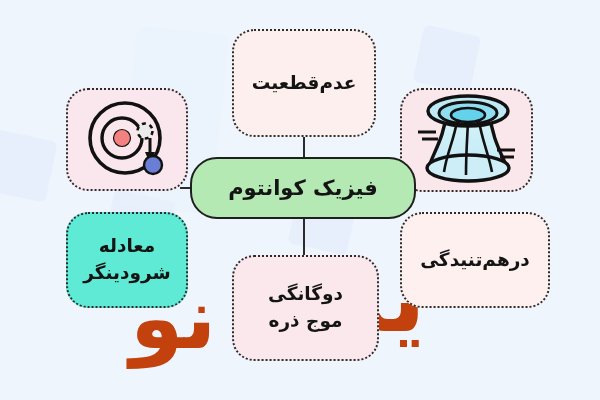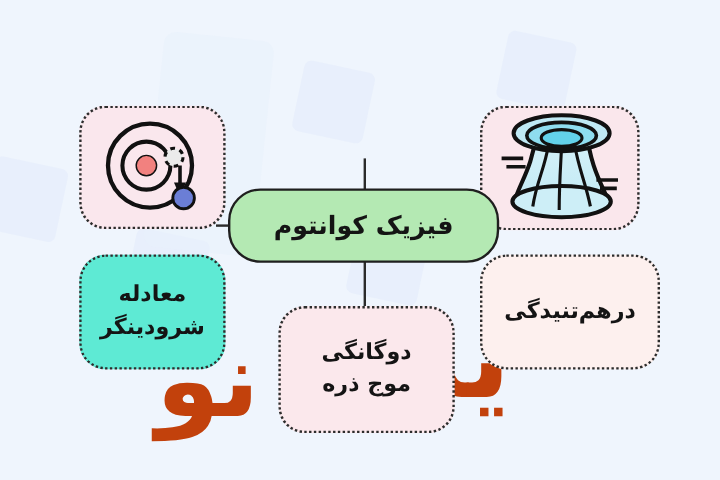--- a/index.html
+++ b/index.html
@@ -182,20 +182,23 @@
     <div class="wm-soft" style="left:128px; top:30px; width:92px; height:180px; border-radius:10px; transform:rotate(6deg); opacity:.55;"></div>
     <div class="wm-logo" style="left:130px; top:275px;">ن<span style="letter-spacing:0">و</span></div>
     <div class="wm-logo" style="left:330px; top:250px; font-size:96px;">ی<span style="letter-spacing:0">ر</span></div>
   </div>
 
   <div class="conn conn-v" style="left:303px; top:132px; height:28px;"></div>
   <div class="conn conn-v" style="left:303px; top:216px; height:42px;"></div>
   <div class="conn conn-h" style="left:180px; top:187px; width:16px;"></div>
   <div class="conn conn-h" style="left:410px; top:187px; width:16px;"></div>
 
+  <div class="node node-dotted" id="node-top">
+    <span class="node-label">عدم‌قطعیت</span>
+  </div>
 
   <div class="node node-dotted" id="node-topleft">
     <div class="icon-wrap">
       <svg width="96" height="92" viewBox="0 0 96 92" aria-hidden="true">
 
         <circle cx="46" cy="44" r="35" fill="none" stroke="#111111" stroke-width="3.6"></circle>
 
         <circle cx="43" cy="44" r="20" fill="none" stroke="#111111" stroke-width="3.4"></circle>
 
         <circle cx="43" cy="44" r="8.5" fill="#f2817f" stroke="#111111" stroke-width="1.2"></circle>

